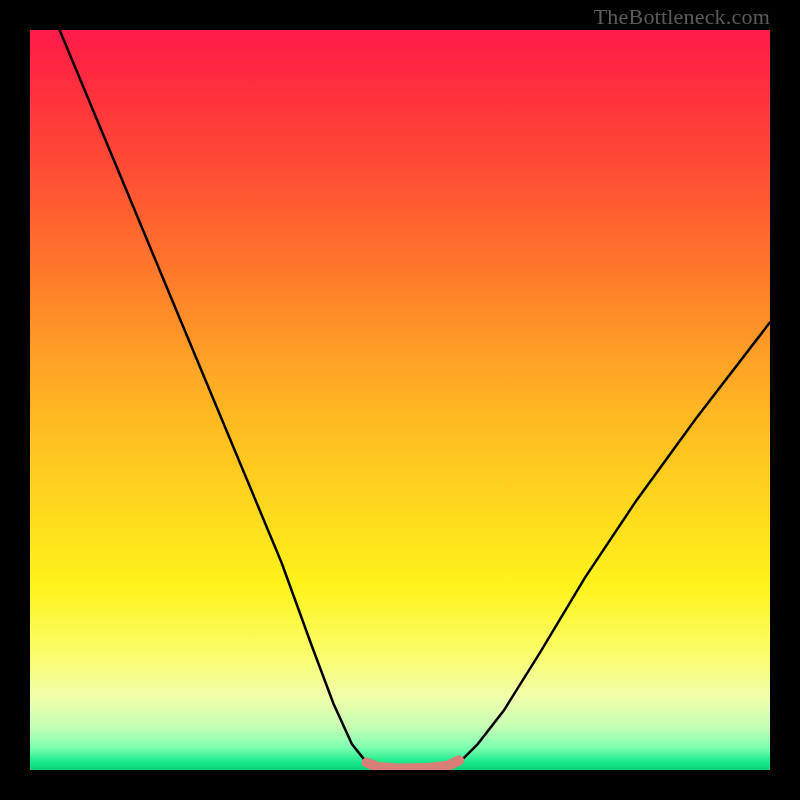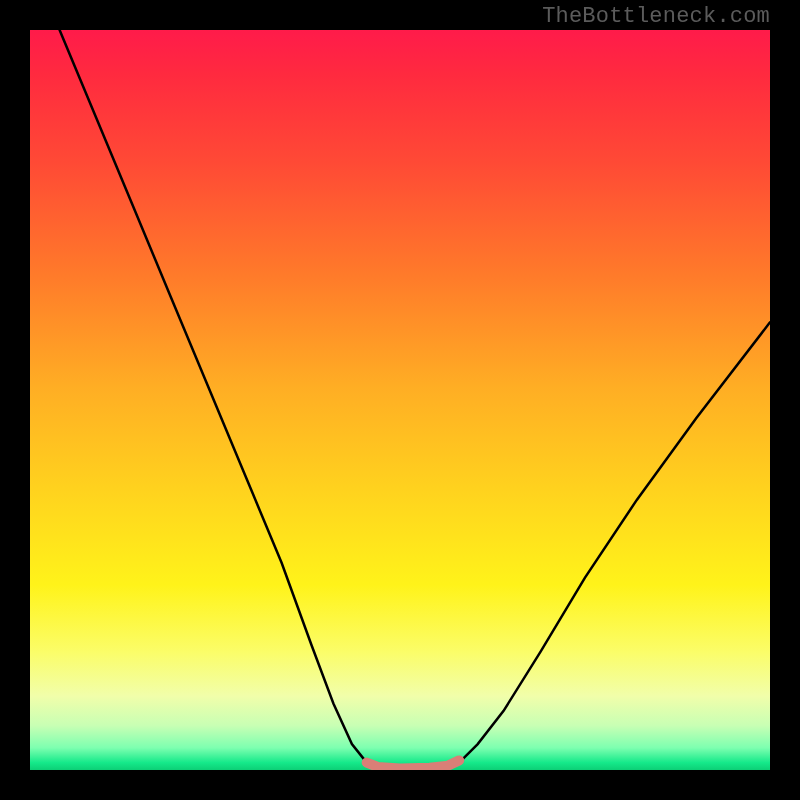--- a/index.html
+++ b/index.html
@@ -29,21 +29,21 @@
       #c8ffb4 94%,
       #7dffb0 97%,
       #15e98a 99%,
       #0ccf76 100%
     );
   }
   .watermark {
     position: absolute;
     top: 4px;
     right: 30px;
-    font-family: Liberation Mono, monospace;
+    font-family: Liberation Serif, serif;
     font-size: 22px;
     color: #5b5b5b;
     letter-spacing: 0.2px;
     user-select: none;
     text-align: center;
   }
   svg.curve {
     position: absolute;
     left: 0; top: 0;
     width: 100%;

